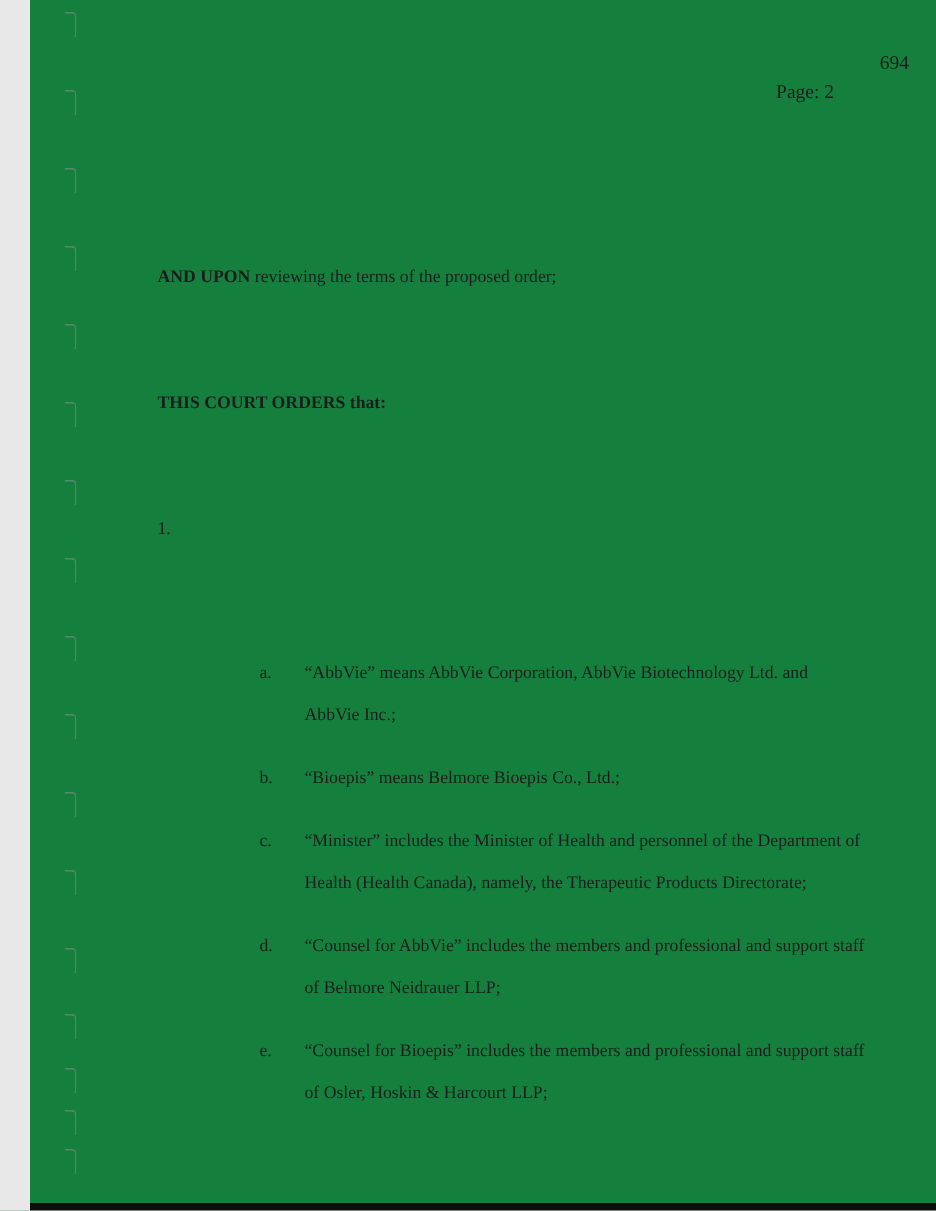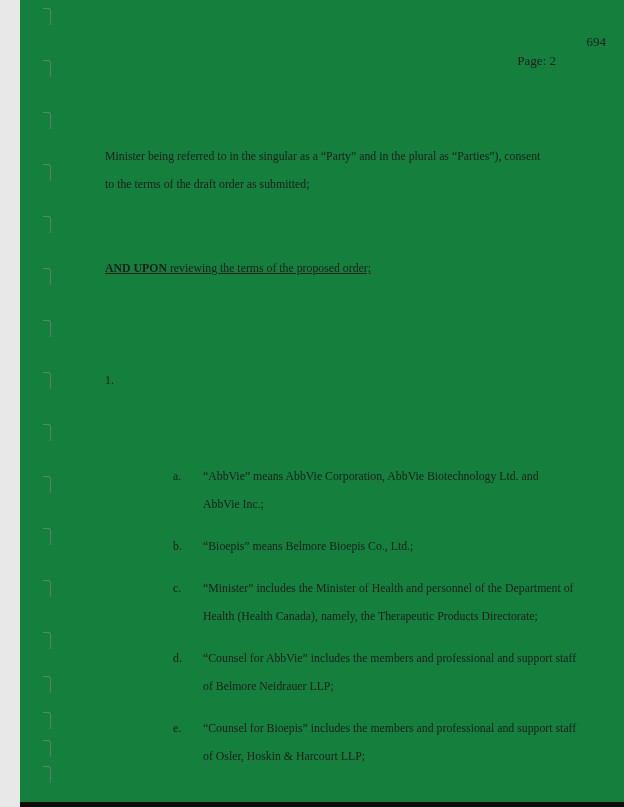--- a/index.html
+++ b/index.html
@@ -52,21 +52,21 @@
     position: absolute;
     top: 86px;
     left: 85px;
     width: 520px;
     font-size: 11.8px;
     line-height: 28px;
     white-space: pre-line;
   }
   .content p { margin: 0; }
   .intro-paragraph { margin-bottom: 6px; }
-  .and-upon-paragraph { margin-left: 35px; margin-bottom: 17px; text-decoration: underline; }
+  .and-upon-paragraph { margin-left: 35px; margin-bottom: 17px; }
   .orders-heading { margin-left: 35px; margin-bottom: 12px; font-weight: bold; }
   .numbered-item {
     display: flex;
     margin-bottom: 12px;
   }
   .numbered-item .item-number { flex: none; width: 35px; }
   .definition-item {
     display: flex;
     margin-left: 68px;
     margin-bottom: 14px;
@@ -98,25 +98,24 @@
       <div class="binding-mark" style="top: 740px;"></div>
       <div class="binding-mark" style="top: 766px;"></div>
     </div>
 
   <div class="stamp-number">694</div>
 
   <div class="page-label">Page: 2</div>
 
   <div class="content">
 
-    <p class="intro-paragraph">Minister being referred to in the singular as a “Party” and in the plural as “Parties”), consent
-to the terms of the draft order as submitted;</p>
 
     <p class="and-upon-paragraph"><strong>AND UPON</strong><span> reviewing the terms of the proposed order;</span></p>
 
+    <p class="orders-heading">THIS COURT ORDERS that:</p>
 
     <div class="numbered-item">
       <span class="item-number">1.</span>
     </div>
 
     <div id="definitions"><div class="definition-item"><span class="definition-letter">a.</span><div class="definition-text">“AbbVie” means AbbVie Corporation, AbbVie Biotechnology Ltd. and
 AbbVie Inc.;</div></div><div class="definition-item"><span class="definition-letter">b.</span><div class="definition-text">“Bioepis” means Belmore Bioepis Co., Ltd.;</div></div><div class="definition-item"><span class="definition-letter">c.</span><div class="definition-text">“Minister” includes the Minister of Health and personnel of the Department of
 Health (Health Canada), namely, the Therapeutic Products Directorate;</div></div><div class="definition-item"><span class="definition-letter">d.</span><div class="definition-text">“Counsel for AbbVie” includes the members and professional and support staff
 of Belmore Neidrauer LLP;</div></div><div class="definition-item"><span class="definition-letter">e.</span><div class="definition-text">“Counsel for Bioepis” includes the members and professional and support staff
 of Osler, Hoskin &amp; Harcourt LLP;</div></div></div>

